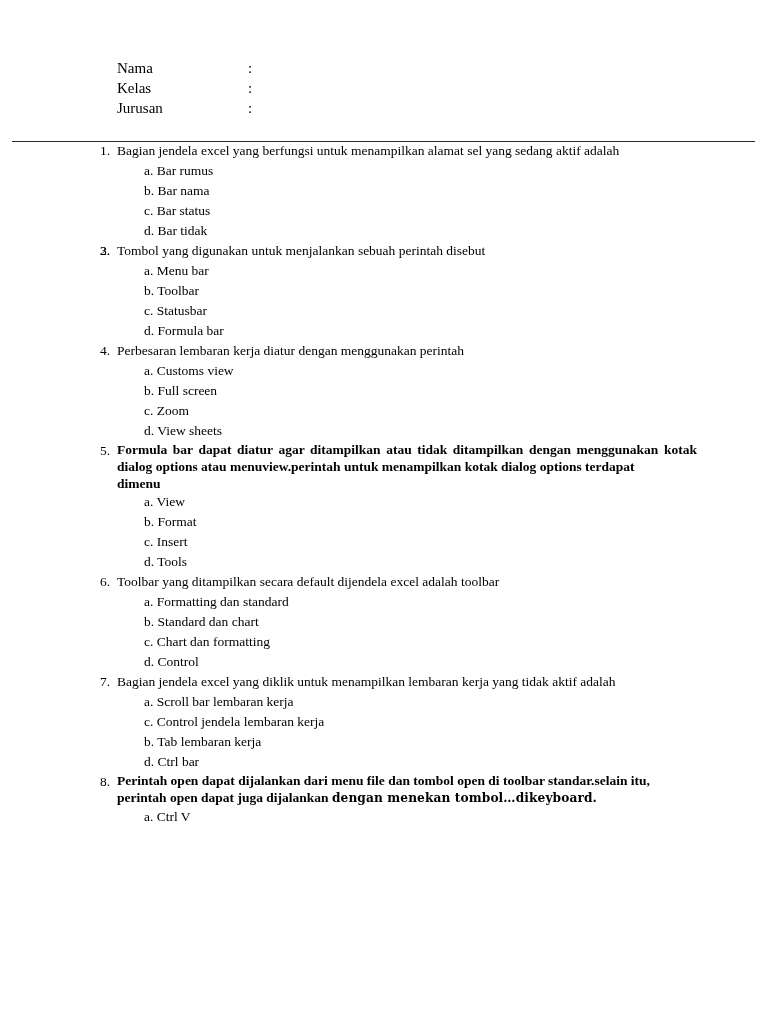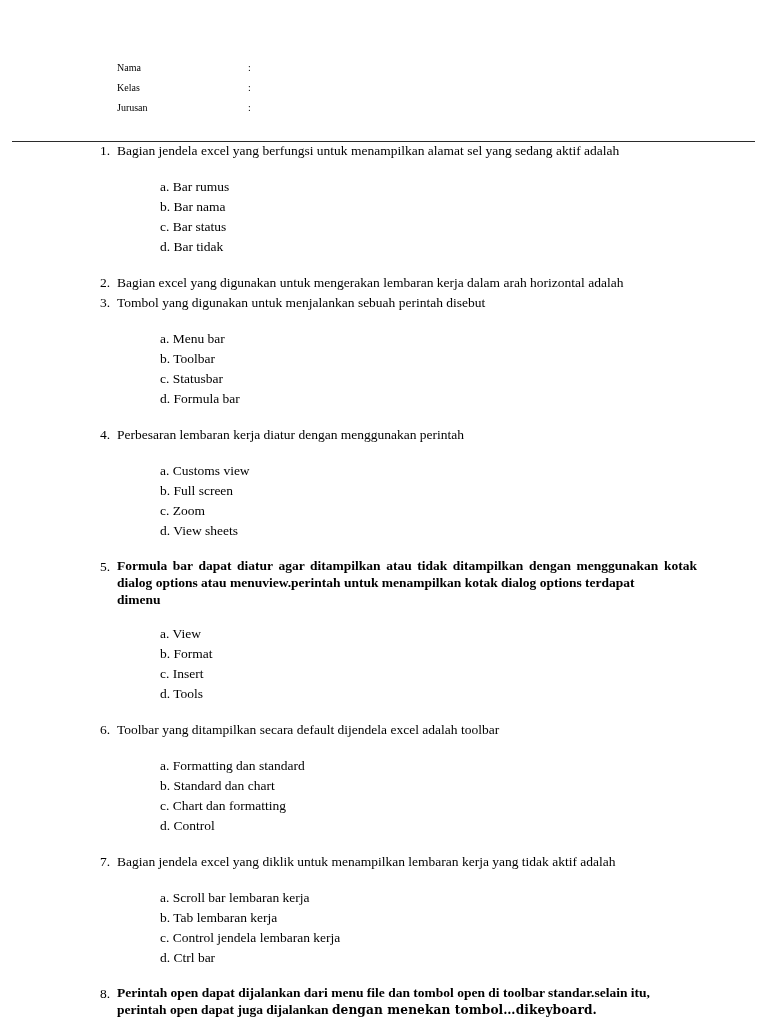--- a/index.html
+++ b/index.html
@@ -29,21 +29,21 @@
   .ident-block {
     position: absolute;
     top: 58px;
     left: 117px;
   }
   .ident-row {
     display: flex;
     align-items: center;
     height: 20px;
     line-height: 20px;
-    font-size: 10px;
+    font-size: 15px;
     gap: 40px;
   }
   .ident-label {
     display: inline-block;
     width: 91px;
     white-space: pre;
   }
   .ident-colon {
     display: inline-block;
     width: 12px;
@@ -99,21 +99,21 @@
     text-align: justify;
     text-justify: inter-word;
     line-height: 17px;
     font-weight: bold;
   }
   .q-text.justify > .lastline {
     display: block;
   }
 
   .opts {
-    margin: 16px;
+    margin: 0;
     padding: 0;
     list-style: none;
   }
   .opt {
     font-size: 13.5px;
     line-height: 20px;
     padding-left: 27px;
     white-space: pre;
   }
 
@@ -159,21 +159,20 @@
         <div class="q-text">Bagian jendela excel yang berfungsi untuk menampilkan alamat  sel yang sedang aktif adalah</div>
         <ul class="opts">
           <li class="opt">a. Bar rumus</li>
           <li class="opt">b. Bar nama</li>
           <li class="opt">c. Bar status</li>
           <li class="opt">d. Bar tidak</li>
         </ul>
       </div>
       <div class="q-item">
         <div class="q-num">2.</div>
-        <div class="q-text">Bagian excel yang digunakan untuk mengerakan lembaran kerja dalam arah horizontal adalah</div>
       </div>
       <div class="q-item">
         <div class="q-num">3.</div>
         <div class="q-text">Tombol yang digunakan untuk menjalankan sebuah perintah disebut</div>
         <ul class="opts">
           <li class="opt">a. Menu bar</li>
           <li class="opt">b. Toolbar</li>
           <li class="opt">c. Statusbar</li>
           <li class="opt">d. Formula bar</li>
         </ul>
@@ -206,22 +205,22 @@
           <li class="opt">b. Standard dan chart</li>
           <li class="opt">c. Chart dan formatting</li>
           <li class="opt">d. Control</li>
         </ul>
       </div>
       <div class="q-item">
         <div class="q-num">7.</div>
         <div class="q-text">Bagian jendela excel yang diklik untuk menampilkan lembaran kerja yang tidak aktif adalah</div>
         <ul class="opts">
           <li class="opt">a. Scroll bar lembaran kerja</li>
+          <li class="opt">c. Control jendela lembaran kerja</li>
           <li class="opt">b. Tab lembaran kerja</li>
-          <li class="opt">c. Control jendela lembaran kerja</li>
           <li class="opt">d. Ctrl bar</li>
         </ul>
       </div>
       <div class="q-item">
         <div class="q-num">8.</div>
         <div class="q-text justify"><span>Perintah open dapat dijalankan dari menu file dan tombol open di toolbar standar.selain itu,</span><span class="lastline"><span>perintah open dapat juga dijalankan </span><span class="alt-face">dengan menekan tombol…dikeyboard.</span></span></div>
         <ul class="opts">
           <li class="opt">a. Ctrl V</li>
         </ul>
       </div>

